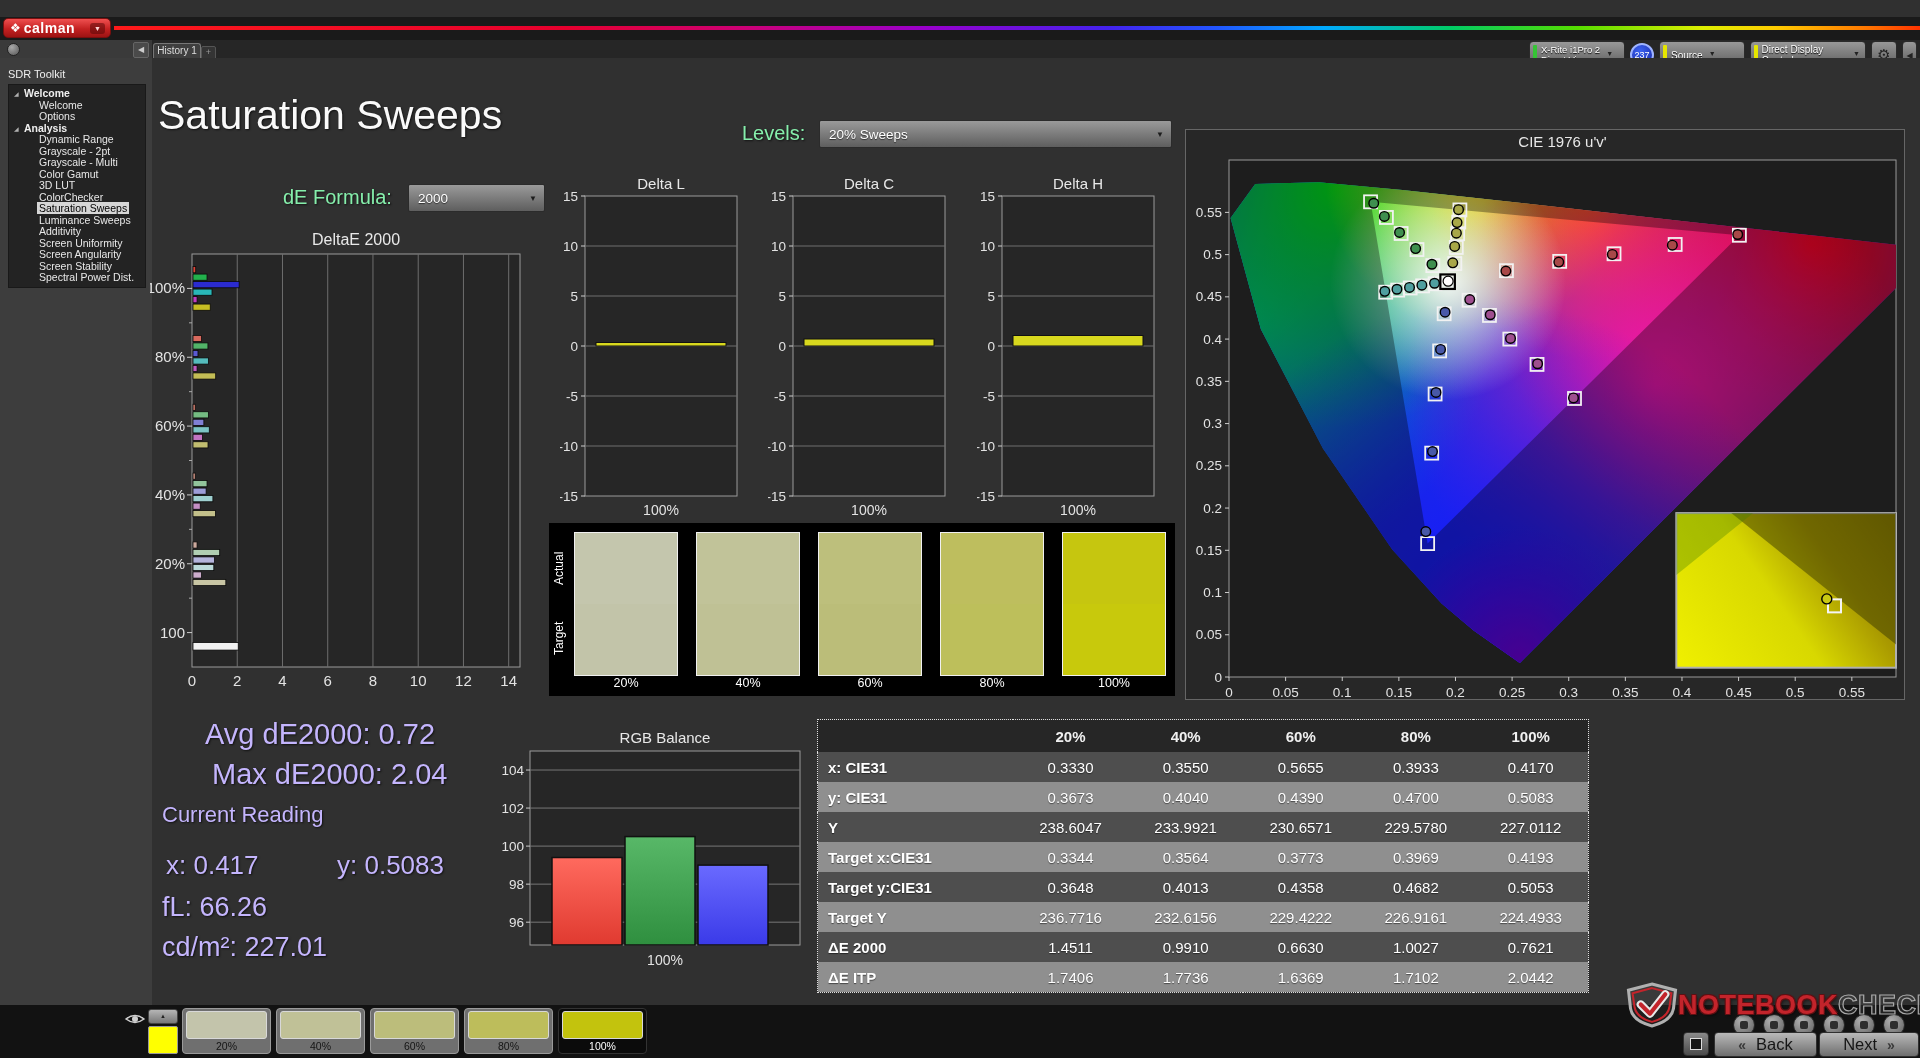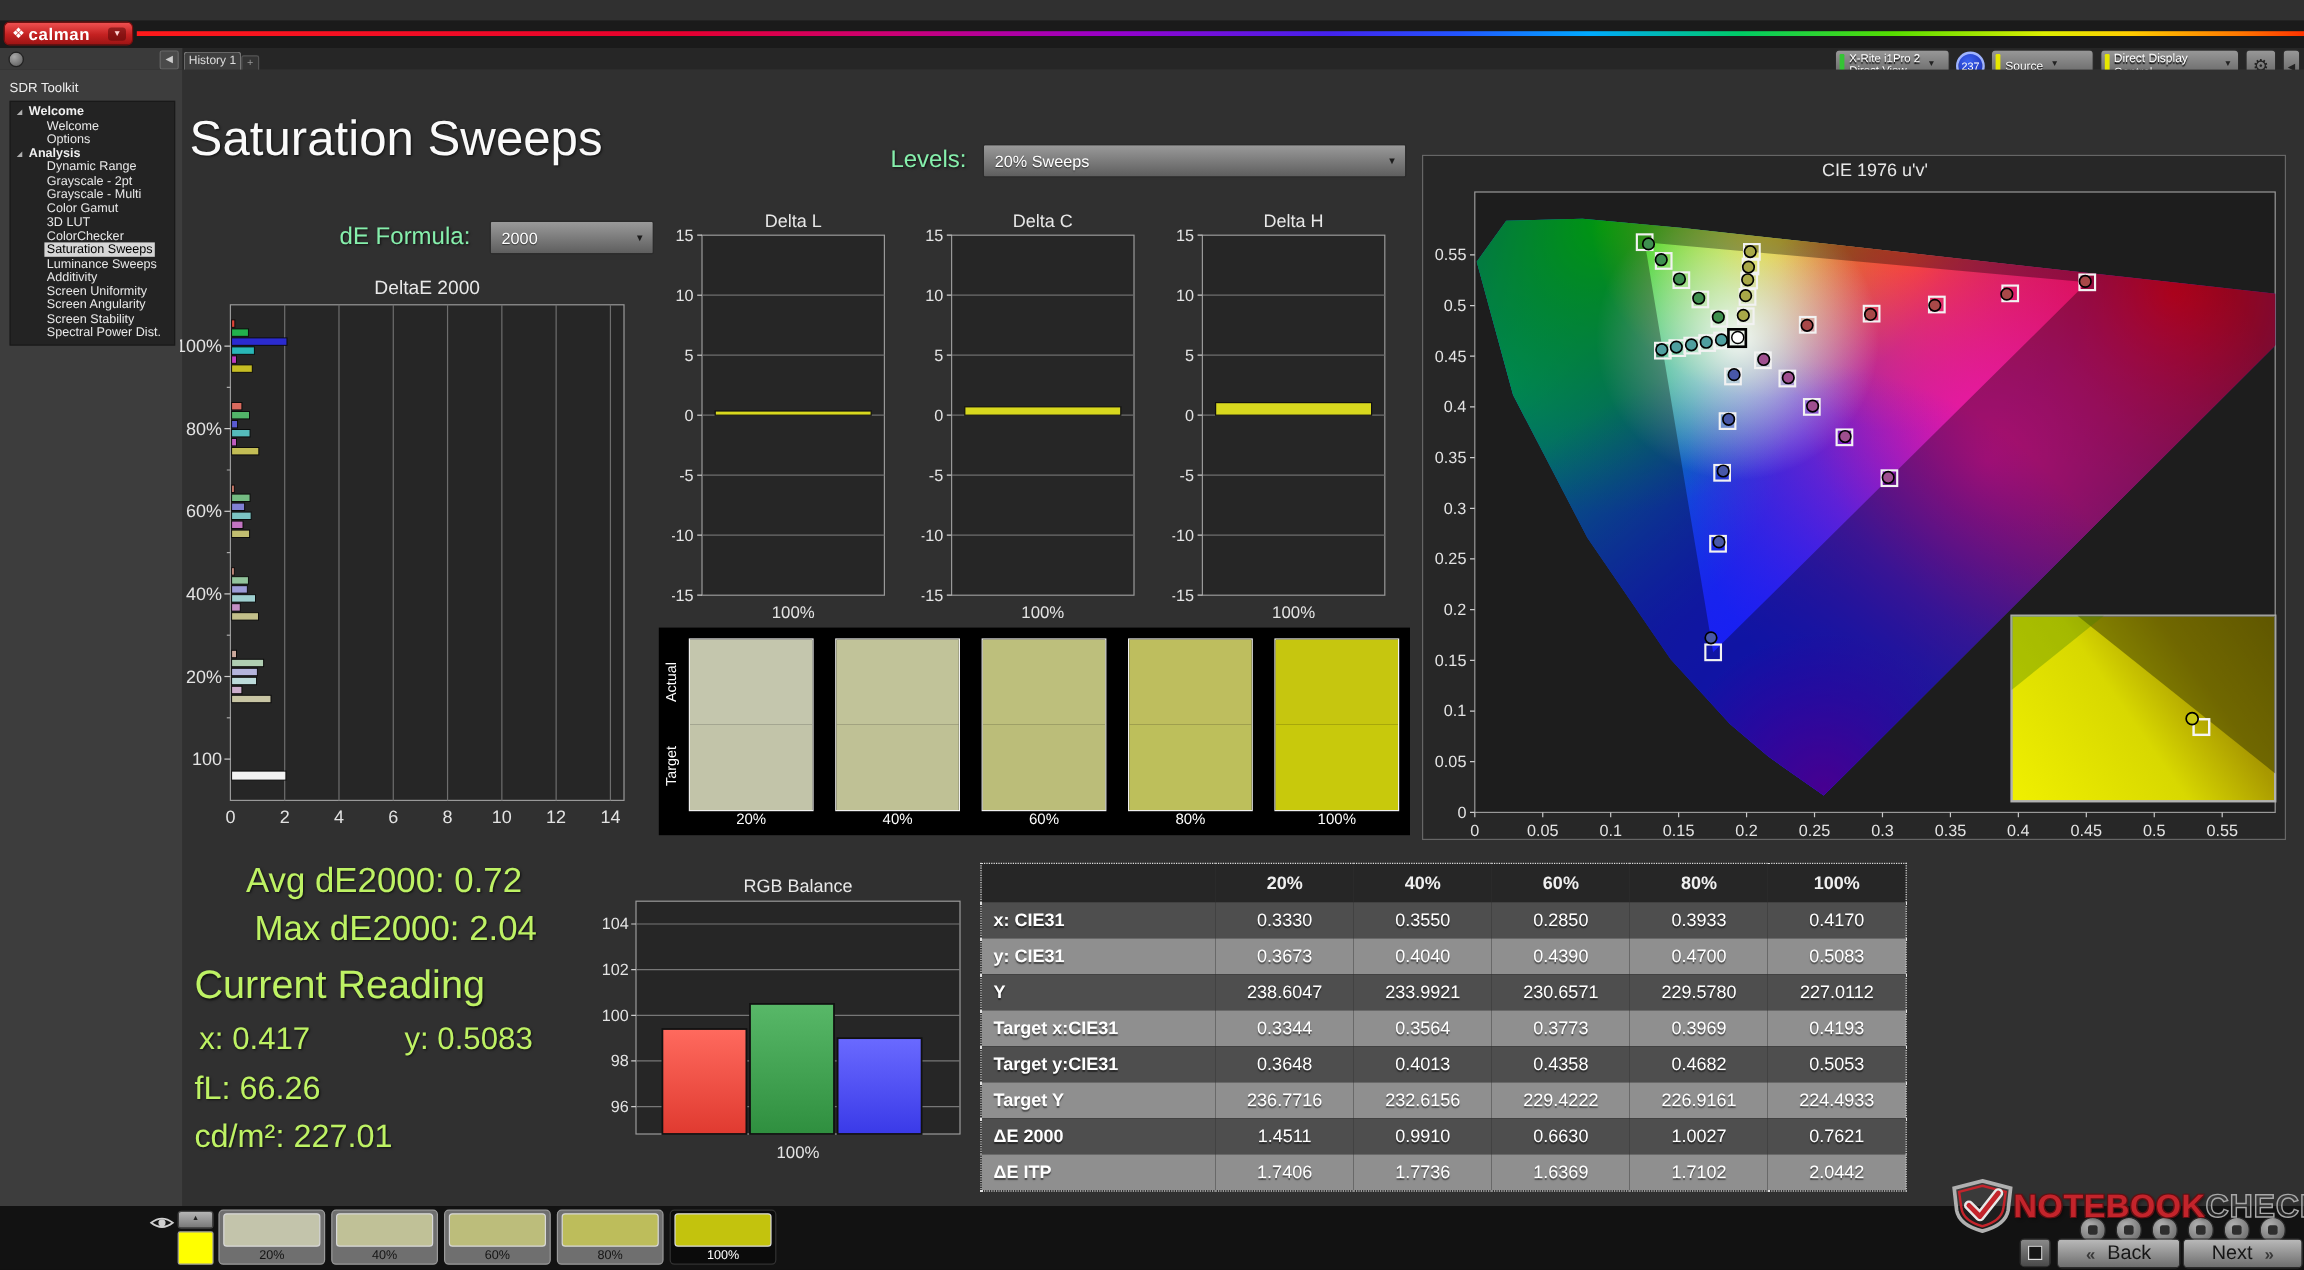--- a/index.html
+++ b/index.html
@@ -85,24 +85,24 @@
   
   #swatch-strip{position:absolute;left:549px;top:523px;width:626px;height:173px;background:#000;}
   .vlabel{position:absolute;left:3px;width:16px;color:#fff;font-size:12px;writing-mode:vertical-rl;transform:rotate(180deg);text-align:center;}
   #strip-actual{top:12px;height:66px;}
   #strip-target{top:82px;height:66px;}
   .strip-swatch{position:absolute;top:9px;width:104px;height:144px;border:1.5px solid #f0f0f0;box-sizing:border-box;}
   .strip-swatch .half{height:50%;}
   .strip-label{position:absolute;top:153px;width:104px;text-align:center;color:#fff;font-size:12.5px;}
 
   
-  .stat{position:absolute;color:#bef264;}
+  .stat{position:absolute;color:#c4b5fd;}
   #stats-avg{left:205px;top:718px;font-size:29px;}
   #stats-max{left:212px;top:758px;font-size:29px;}
-  #stats-current{left:162px;top:802px;font-size:33px;text-align:right;}
+  #stats-current{left:162px;top:802px;font-size:22px;text-align:right;}
   #stats-x{left:166px;top:850px;font-size:26px;}
   #stats-y{left:337px;top:850px;font-size:26px;}
   #stats-fl{left:162px;top:892px;font-size:27px;}
   #stats-cd{left:162px;top:932px;font-size:27px;}
 
   
   #data-table{position:absolute;left:817px;top:719px;width:772px;border:1px dotted #e0e0e0;border-collapse:collapse;table-layout:fixed;}
   #data-table th,#data-table td{border:none;overflow:hidden;white-space:nowrap;}
   #data-table thead th{height:30px;background:#262626;color:#f0f0f0;font-size:15px;font-weight:bold;text-align:center;}
   #data-table td{height:28px;color:#fff;font-size:15px;text-align:center;text-shadow:0 1px 1px rgba(0,0,0,.5);}
@@ -463,21 +463,21 @@
           <th>60%</th>
           <th>80%</th>
           <th>100%</th>
         </tr>
       </thead>
     <tbody>
         <tr class="dark">
           <td class="rowlabel">x: CIE31</td>
           <td>0.3330</td>
           <td>0.3550</td>
-          <td>0.2850</td>
+          <td>0.5655</td>
           <td>0.3933</td>
           <td>0.4170</td>
         </tr>
         <tr class="light">
           <td class="rowlabel">y: CIE31</td>
           <td>0.3673</td>
           <td>0.4040</td>
           <td>0.4390</td>
           <td>0.4700</td>
           <td>0.5083</td>

